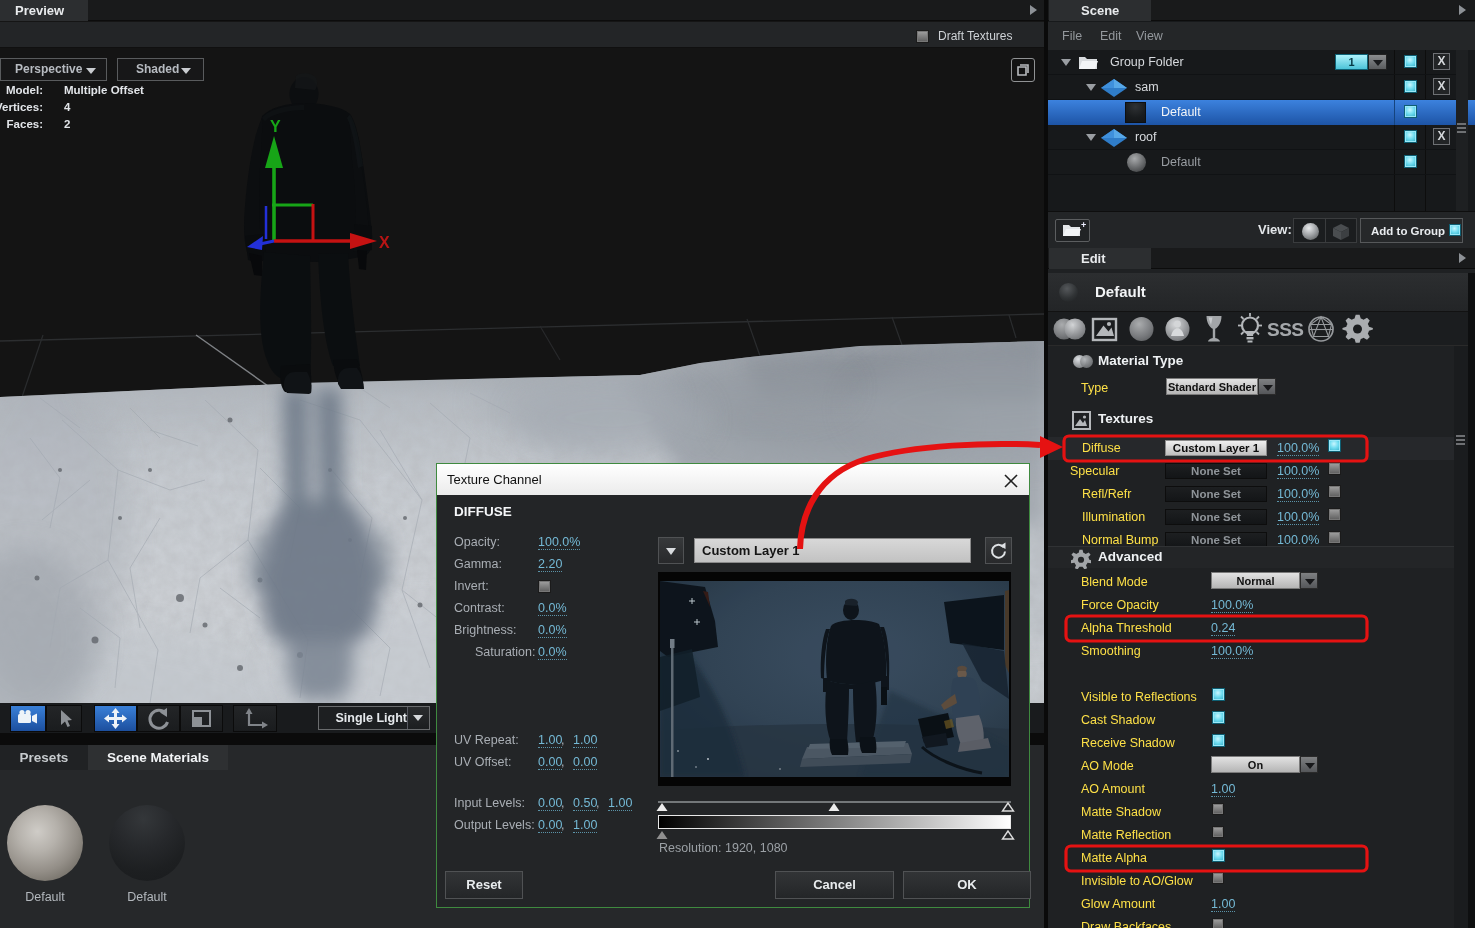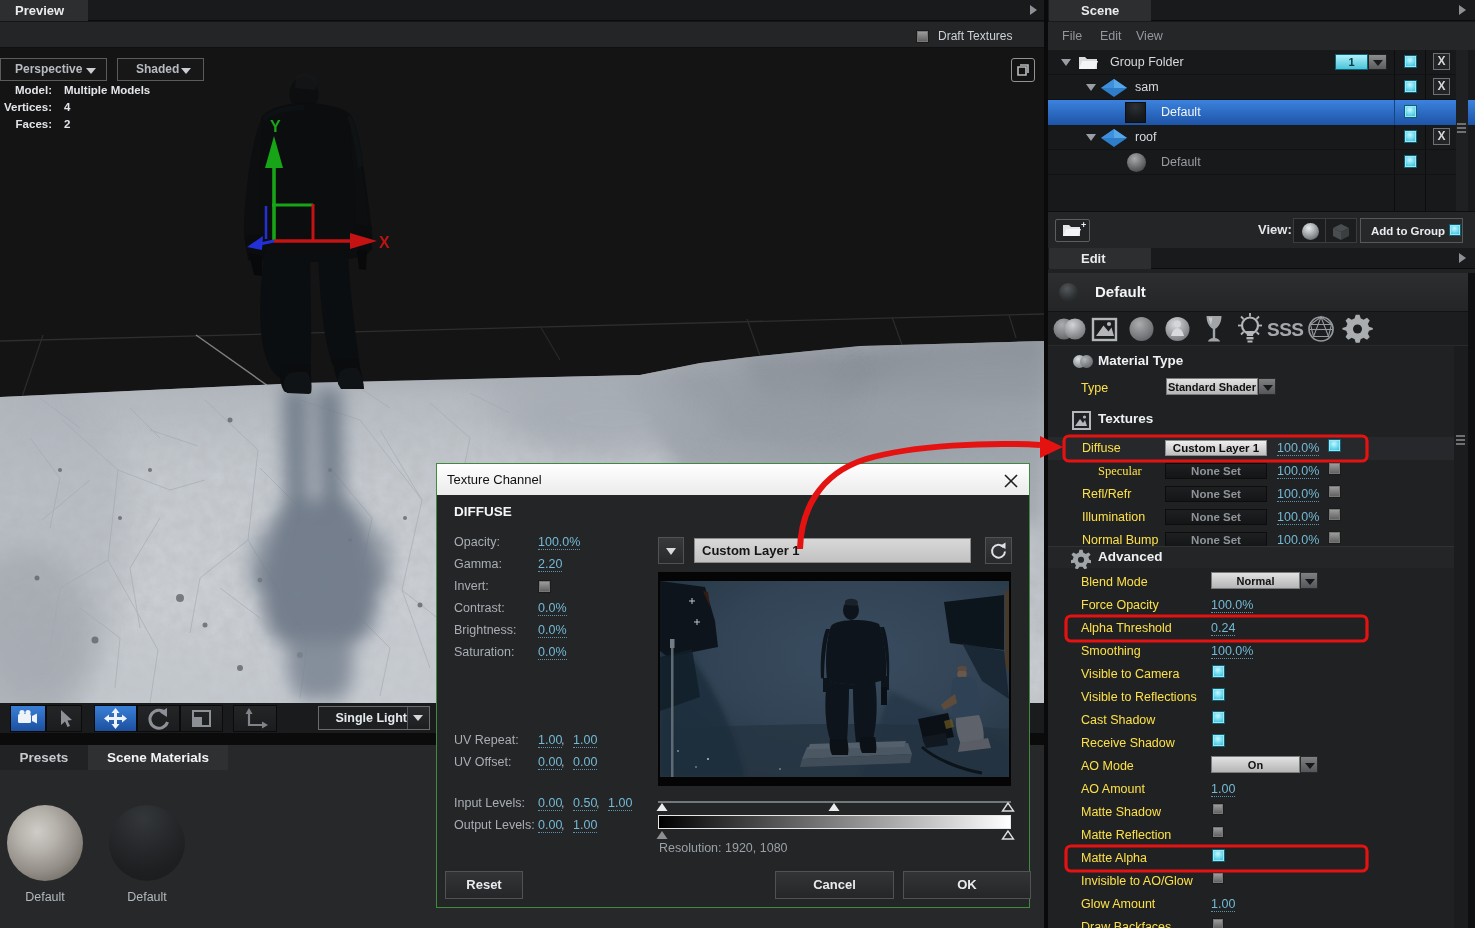--- a/index.html
+++ b/index.html
@@ -22,21 +22,21 @@
 .ckbx.cyan { background:radial-gradient(circle at 45% 35%, #c8f6ff 0%, #6fdcf0 45%, #2fa8c2 100%);
   box-shadow:inset 0 0 0 1px #9ae8f8; border:1px solid #0e5f73; }
 #draft-lbl { left:938px; top:29px; color:#ced2d6; font-size:12px; }
 
 .vbtn { position:absolute; height:23px; border:1px solid #595b5d; background:rgba(30,32,34,0.25);
   color:#b7bbc1; font-weight:bold; font-size:12px; line-height:21px; white-space:nowrap; }
 .vbtn .da { position:absolute; right:10px; top:9px; width:0; height:0;
   border-top:6px solid #c9ccd0; border-left:5px solid transparent; border-right:5px solid transparent; }
 #minfo { left:0; top:84px; width:160px; color:#e2e5e9; font-weight:bold; font-size:11.5px; }
 #minfo .r { position:relative; height:17px; }
-#minfo .l { position:absolute; right:108px;text-align:right; }
+#minfo .l { position:absolute; right:117px;text-align:right; }
 #minfo .v { position:absolute; left:64px; }
 #maxbtn { left:1011px; top:58px; width:24px; height:24px; border:1px solid #909294;
   border-radius:3px; background:rgba(20,20,20,0.3); }
 
 
 #btools { left:0; top:703px; width:1044px; height:30px; background:#191b1d; }
 .tbtn { position:absolute; top:2px; height:27px; background:linear-gradient(#232527,#1a1c1e);
   border:1px solid #0b0b0b; }
 .tbtn.blue { background:linear-gradient(#3a80d8,#1c4f9e); }
 #slight { left:318px; top:706px; width:112px; height:24px; background:#1d1f21;
@@ -259,21 +259,21 @@
 <line x1="274" y1="193" x2="260" y2="196" stroke="#2330d8" stroke-width="3"></line>
 <polygon points="247,199 263,188 262,202" fill="#2330d8"></polygon>
 </g>
 </svg>
     </div>
     <div class="vbtn" style="left:0;top:58px;width:107px;padding-left:14px;">Perspective<span class="da"></span></div>
     <div class="vbtn" style="left:117px;top:58px;width:87px;padding-left:18px;">Shaded<span class="da" style="right:12px;"></span></div>
     <div id="minfo" class="abs">
       <div class="r">
           <span class="l">Model:</span>
-          <span class="v">Multiple Models</span>
+          <span class="v">Multiple Offset</span>
         </div>
       <div class="r">
           <span class="l">Vertices:</span>
           <span class="v">4</span>
         </div>
       <div class="r">
           <span class="l">Faces:</span>
           <span class="v">2</span>
         </div>
     </div>
@@ -552,21 +552,21 @@
           </svg>
         <span class="t" style="top:-2px;">Textures</span>
       </div>
       <div class="erow" style="top:91px;background:#26282b;">
         <span class="lbl" style="left:34px;">Diffuse</span>
         <span class="nbtn lbtn">Custom Layer 1</span>
         <span class="cval" style="left:229px;">100.0%</span>
         <div class="ckbx cyan" style="left:280px;top:2px;"></div>
       </div>
       <div class="erow" style="top:114px;">
-        <span class="lbl" style="left:50px;font-family:Liberation Serif, serif;">Specular</span>
+        <span class="lbl" style="left:22px;">Specular</span>
         <span class="nbtn">None Set</span>
         <span class="cval" style="left:229px;">100.0%</span>
         <div class="ckbx" style="left:280px;top:2px;"></div>
       </div>
       <div class="erow" style="top:137px;">
         <span class="lbl" style="left:34px;">Refl/Refr</span>
         <span class="nbtn">None Set</span>
         <span class="cval" style="left:229px;">100.0%</span>
         <div class="ckbx" style="left:280px;top:2px;"></div>
       </div>
@@ -603,24 +603,20 @@
           <span class="lbl">Force Opacity</span>
           <span class="cval" style="left:163px;">100.0%</span>
         </div>
       <div class="erow" style="top:271px;">
           <span class="lbl">Alpha Threshold</span>
           <span class="cval" style="left:163px;">0.24</span>
         </div>
       <div class="erow" style="top:294px;">
           <span class="lbl">Smoothing</span>
           <span class="cval" style="left:163px;">100.0%</span>
-        </div>
-      <div class="erow" style="top:317px;">
-          <span class="lbl">Visible to Camera</span>
-          <div class="ckbx cyan" style="left:164px;top:2px;"></div>
         </div>
       <div class="erow" style="top:340px;">
           <span class="lbl">Visible to Reflections</span>
           <div class="ckbx cyan" style="left:164px;top:2px;"></div>
         </div>
       <div class="erow" style="top:386px;">
           <span class="lbl">Receive Shadow</span>
           <div class="ckbx cyan" style="left:164px;top:2px;"></div>
         </div>
       <div class="erow" style="top:363px;">
@@ -686,21 +682,21 @@
     <div class="dlbl" style="top:71px;">Opacity:</div>
       <span class="cval" style="left:101px;top:71px;">100.0%</span>
     <div class="dlbl" style="top:93px;">Gamma:</div>
       <span class="cval" style="left:101px;top:93px;">2.20</span>
     <div class="dlbl" style="top:115px;">Invert:</div>
       <div class="ckbx" style="left:101px;top:116px;"></div>
     <div class="dlbl" style="top:137px;">Contrast:</div>
       <span class="cval" style="left:101px;top:137px;">0.0%</span>
     <div class="dlbl" style="top:159px;">Brightness:</div>
       <span class="cval" style="left:101px;top:159px;">0.0%</span>
-    <div class="dlbl" style="top:181px;">Saturation:</div>
+    <div class="dlbl" style="top:181px;margin-left:21px;">Saturation:</div>
       <span class="cval" style="left:101px;top:181px;">0.0%</span>
     <div class="dlbl" style="top:269px;">UV Repeat:</div>
       <span class="cval" style="left:101px;top:269px;">1.00</span>
       <span class="dlbl" style="left:124px;top:269px;">,</span>
       <span class="cval" style="left:136px;top:269px;">1.00</span>
     <div class="dlbl" style="top:291px;">UV Offset:</div>
       <span class="cval" style="left:101px;top:291px;">0.00</span>
       <span class="dlbl" style="left:124px;top:291px;">,</span>
       <span class="cval" style="left:136px;top:291px;">0.00</span>
     <div class="dlbl" style="top:332px;">Input Levels:</div>

